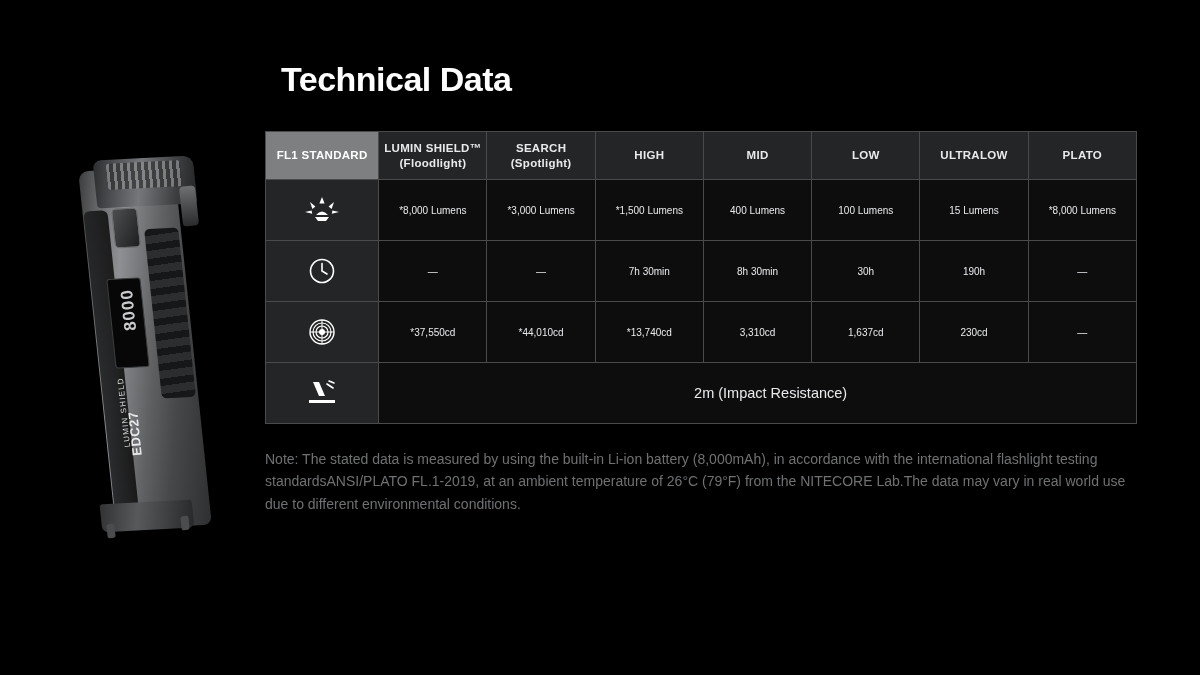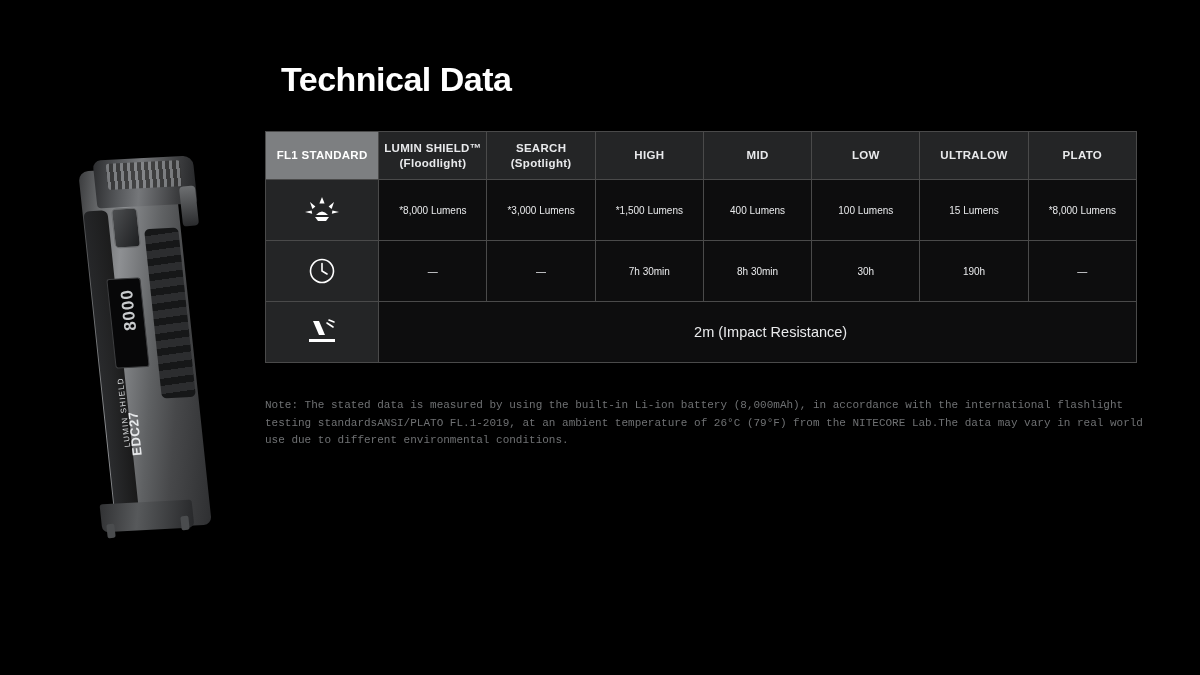--- a/index.html
+++ b/index.html
@@ -196,26 +196,25 @@
     padding-left: 27px;
   }
   .icon-wrap {
     display: flex;
     align-items: center;
     justify-content: center;
     height: 100%;
   }
 
   #note {
-    margin-top: 34px;
+    margin-top: 24px;
     color: #6f7173;
-    font-size: 11px;
+    font-size: 14px;
     line-height: 1.6;
     width: 880px;
-    font-family: Liberation Mono, monospace;
   }
 </style>
 </head>
 <body>
 
 <div id="page">
 
   <div id="product-figure">
     <div class="torch-body"></div>
     <div class="torch-side-dark"></div>
@@ -316,20 +315,40 @@
           <td>—</td>
           <td>—</td>
           <td>7h 30min</td>
           <td>8h 30min</td>
           <td>30h</td>
           <td>190h</td>
           <td>—</td>
         </tr>
 
 
+        <tr>
+          <td class="icon-cell">
+            <div class="icon-wrap">
+              <svg width="30" height="30" viewBox="0 0 30 30" aria-hidden="true">
+                <circle cx="15" cy="15" r="12" fill="none" stroke="#ffffff" stroke-width="1.4"></circle>
+                <circle cx="15" cy="15" r="9" fill="none" stroke="#ffffff" stroke-width="1.2"></circle>
+                <circle cx="15" cy="15" r="6" fill="none" stroke="#ffffff" stroke-width="1.2"></circle>
+                <circle cx="15" cy="15" r="3" fill="#ffffff"></circle>
+                <path d="M15 3 V27 M3 15 H27" stroke="#ffffff" stroke-width="1"></path>
+              </svg>
+            </div>
+          </td>
+          <td>*37,550cd</td>
+          <td>*44,010cd</td>
+          <td>*13,740cd</td>
+          <td>3,310cd</td>
+          <td>1,637cd</td>
+          <td>230cd</td>
+          <td>—</td>
+        </tr>
 
         <tr>
           <td class="icon-cell">
             <div class="icon-wrap">
               <svg width="38" height="30" viewBox="0 0 38 30" aria-hidden="true">
                 <path d="M10 4 L16 4 L22 18 L16 18 Z" fill="#ffffff"></path>
                 <path d="M6 22 L32 22 L32 25 L6 25 Z" fill="#ffffff"></path>
                 <path d="M24 6 L30 10 M26 3 L31 5" stroke="#ffffff" stroke-width="1.6" stroke-linecap="round"></path>
               </svg>
             </div>

